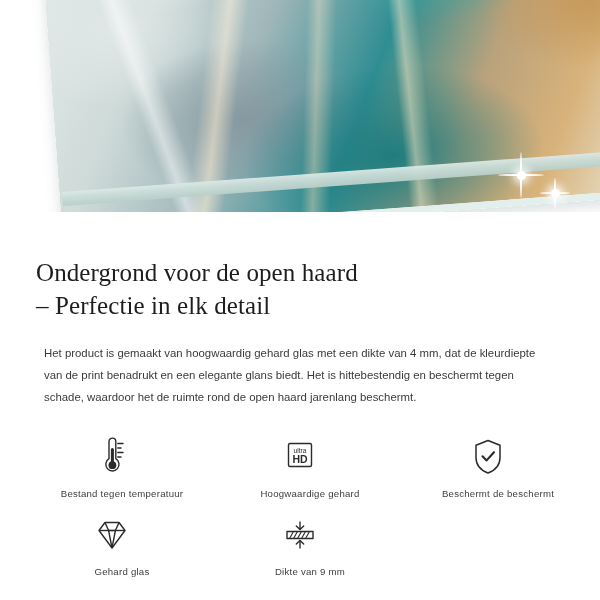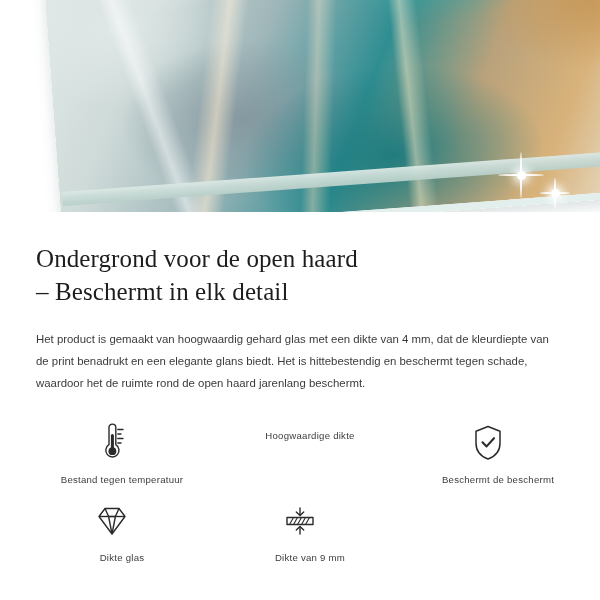--- a/index.html
+++ b/index.html
@@ -113,39 +113,39 @@
     width: 9px; height: 9px;
     margin: -4.5px 0 0 -4.5px;
     border-radius: 50%;
     box-shadow: 0 0 8px 4px rgba(255,255,255,0.9);
   }
   .sparkle-1 { left: 498px; top: 152px; }
   .sparkle-2 { left: 540px; top: 178px; width: 30px; height: 30px; }
 
   
   .content {
-    padding: 30px 36px 0 36px;
+    padding: 44px 36px 0 36px;
   }
   .headline {
     font-family: "Liberation Serif", serif;
     font-size: 25px;
     line-height: 1.32;
     color: #1d1d1d;
     font-weight: 400;
     margin: 0 0 20px 0;
     letter-spacing: 0.1px;
   }
   .headline .line {
     display: block;
   }
   .body-copy {
     font-size: 11.4px;
     line-height: 1.95;
     color: #3a3a3a;
-    margin: 0;
+    margin: 8px;
     max-width: 530px;
   }
 
   
   .features {
     margin-top: 26px;
     padding: 0 18px;
     display: grid;
     grid-template-columns: repeat(3, 1fr);
     grid-row-gap: 14px;
@@ -192,21 +192,21 @@
         <span class="h"></span>
           <span class="v"></span>
           <span class="core"></span>
       </div>
     </div>
   </div>
 
   <div class="content">
     <h1 class="headline">
       <span class="line">Ondergrond voor de open haard</span>
-      <span class="line">– Beschermt in elk detail</span>
+      <span class="line">– Perfectie in elk detail</span>
     </h1>
     <p class="body-copy">Het product is gemaakt van hoogwaardig gehard glas met een dikte van 4 mm, dat de kleurdiepte van de print benadrukt en een elegante glans biedt. Het is hittebestendig en beschermt tegen schade, waardoor het de ruimte rond de open haard jarenlang beschermt.</p>
   </div>
 
   <div class="features">
 
     <div class="feature">
       <div class="feature-icon">
         <svg width="40" height="44" viewBox="0 0 40 44">
           <g fill="none" stroke="#2b2b2b" stroke-width="1.4" stroke-linecap="round">
@@ -217,21 +217,28 @@
             <line x1="25.8" y1="22" x2="29" y2="22"></line>
           </g>
           <circle cx="20.4" cy="30.2" r="3.9" fill="#2b2b2b"></circle>
           <rect x="18.9" y="13" width="3" height="15" rx="1.5" fill="#2b2b2b"></rect>
         </svg>
       </div>
       <div class="feature-label">Bestand tegen temperatuur</div>
     </div>
 
     <div class="feature">
-      <div class="feature-label">Hoogwaardige dikte</div>
+      <div class="feature-icon">
+        <svg width="40" height="42" viewBox="0 0 40 42">
+          <rect x="8.5" y="7.5" width="23" height="23" rx="1.5" fill="none" stroke="#2b2b2b" stroke-width="1.4"></rect>
+          <text x="20" y="17.4" text-anchor="middle" font-family="Liberation Sans, sans-serif" font-size="6.6" fill="#2b2b2b">ultra</text>
+          <text x="20" y="27" text-anchor="middle" font-family="Liberation Sans, sans-serif" font-size="10.5" font-weight="bold" fill="#2b2b2b">HD</text>
+        </svg>
+      </div>
+      <div class="feature-label">Hoogwaardige gehard</div>
     </div>
 
     <div class="feature">
       <div class="feature-icon">
         <svg width="40" height="44" viewBox="0 0 40 44">
           <path d="M20 5.5 L32 10.2 V22.5 C32 30.5 26.5 35.6 20 38 C13.5 35.6 8 30.5 8 22.5 V10.2 Z" fill="none" stroke="#2b2b2b" stroke-width="1.5" stroke-linejoin="round"></path>
           <path d="M14.5 21.3 L18.6 25.4 L26 17.2" fill="none" stroke="#2b2b2b" stroke-width="2.1" stroke-linecap="round" stroke-linejoin="round"></path>
         </svg>
       </div>
       <div class="feature-label">Beschermt de beschermt</div>
@@ -242,21 +249,21 @@
         <svg width="44" height="40" viewBox="0 0 44 40">
           <g fill="none" stroke="#2b2b2b" stroke-width="1.4" stroke-linejoin="round">
             <path d="M9 15.5 L15 7.5 H29 L35 15.5 L22 33 Z"></path>
             <path d="M9 15.5 H35"></path>
             <path d="M15 7.5 L18.6 15.5 L22 33"></path>
             <path d="M29 7.5 L25.4 15.5 L22 33"></path>
             <path d="M18.6 15.5 H25.4"></path>
           </g>
         </svg>
       </div>
-      <div class="feature-label">Dikte glas</div>
+      <div class="feature-label">Gehard glas</div>
     </div>
 
 
     <div class="feature">
       <div class="feature-icon">
         <svg width="44" height="40" viewBox="0 0 44 40">
           <g stroke="#2b2b2b" stroke-width="1.4" fill="none" stroke-linecap="round" stroke-linejoin="round">
             <line x1="22" y1="7" x2="22" y2="14"></line>
             <path d="M18.3 11 L22 14.6 L25.7 11"></path>
             <line x1="22" y1="33" x2="22" y2="26"></line>

